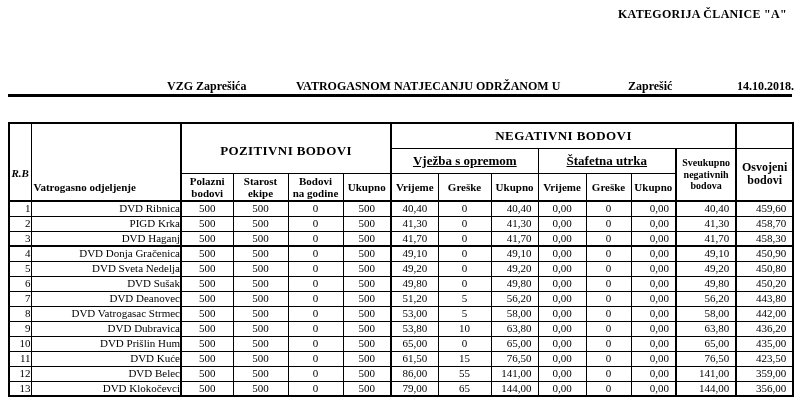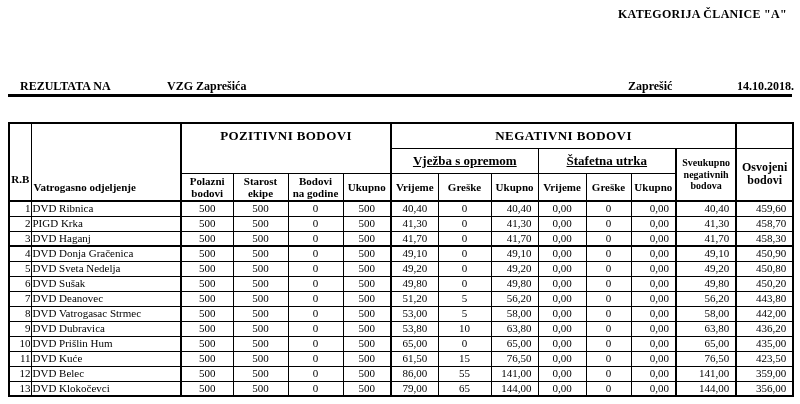--- a/index.html
+++ b/index.html
@@ -29,50 +29,50 @@
     border-collapse:collapse; table-layout:fixed;
     border:2px solid #000;
   }
   .score th, .score td { border:1px solid #000; overflow:hidden; }
 
   thead th { font-weight:bold; text-align:center; vertical-align:middle; }
   tr.hr1 { height:25px; }
   tr.hr2 { height:25px; }
   tr.hr3 { height:28px;padding-left:16px; }
   .group    { font-size:13px; letter-spacing:0.4px; }
-  .pozitivni{ vertical-align:top; padding-top:4px; }
+  .pozitivni{ vertical-align:top; padding-top:19px; }
   .subgroup { font-size:13px;text-decoration:underline; }
   .colhead  { font-size:11px; line-height:12px; }
   .sveukupno{ font-size:10px; line-height:11.5px; }
   .osvojeni { font-size:12px; line-height:13.5px; }
   .pre { white-space:pre-line; }
-  .rb-head   { font-size:11px; vertical-align:bottom; padding-bottom:15px; }
+  .rb-head   { font-size:11px; vertical-align:bottom; padding-bottom:21px;font-style:italic; }
   .name-head { font-size:11px; vertical-align:bottom; padding-bottom:7px; text-align:left; padding-left:2px;border-radius:15px; }
 
   tbody td { font-size:11px; height:15px; line-height:13px; white-space:nowrap; }
   td.rb   { text-align:right; }
-  td.name { text-align:left; padding-left:1px; }
+  td.name { text-align:right; padding-left:1px; }
   td.c    { text-align:center; }
   td.r    { text-align:right; padding-right:6px; }
 
   .bl2 { border-left-width:2px !important; }
   tr.hr3 th, .span-bottom { border-bottom-width:2px !important; }
   tr.thick-bottom td { border-bottom-width:2px !important; }
 </style>
 </head>
 <body>
 
 <div class="page">
 
   <div class="kategorija">KATEGORIJA ČLANICE "A"</div>
 
 
   <div class="subtitle">
-    <span class="st-label">REZULTATA NA</span>
     <span class="st-org">VZG Zaprešića</span>
+    <span class="st-event">VATROGASNOM NATJECANJU ODRŽANOM U</span>
     <span class="st-loc">Zaprešić</span>
     <span class="st-date">14.10.2018.</span>
   </div>
 
   <div class="rule"></div>
 
   <table class="score">
     <colgroup>
       <col style="width:22px">
         <col style="width:150px">

